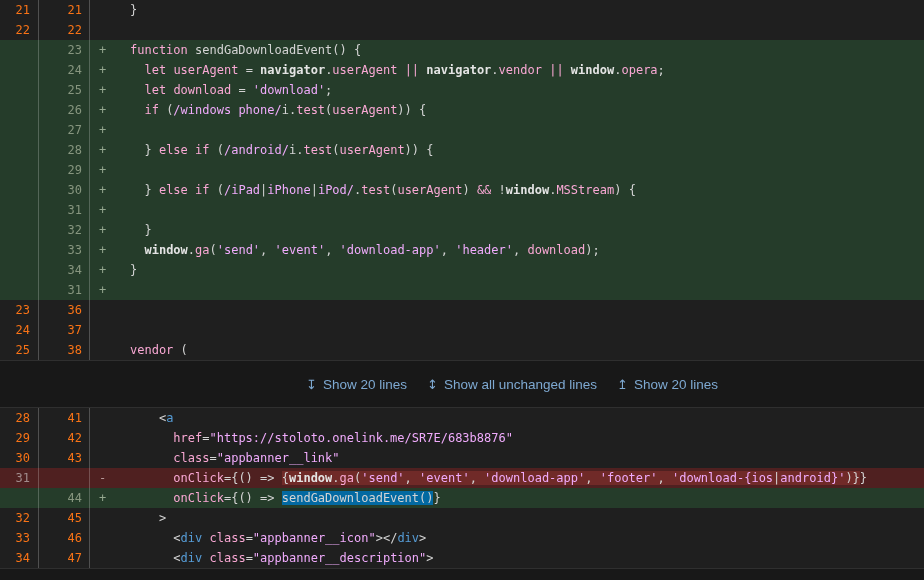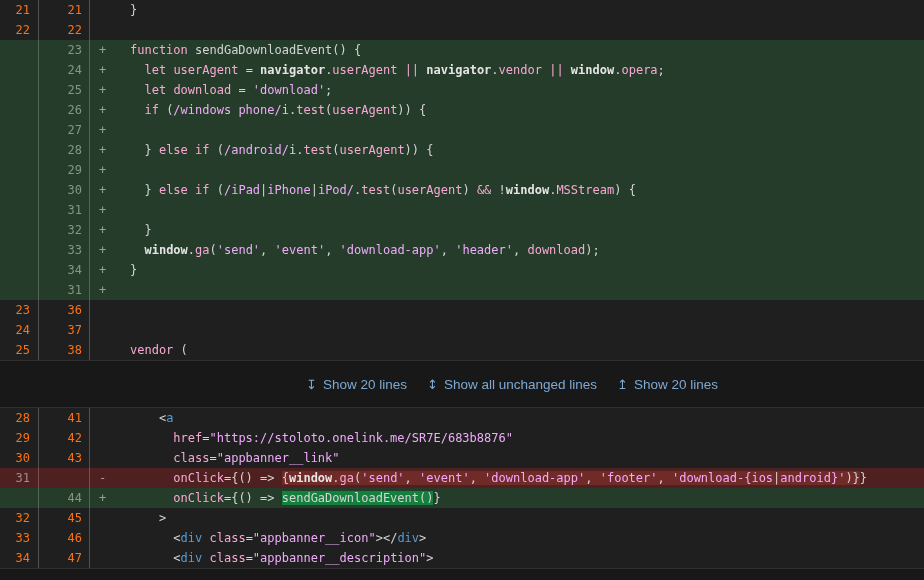--- a/index.html
+++ b/index.html
@@ -16,21 +16,21 @@
   .row.add .marker{color:#94a78f;}
   .row.del .marker{color:#b59797;}
   .code{flex:1 1 auto;white-space:pre;overflow:hidden;}
   .tk-p{color:#d4d4d4}
   .tk-k{color:#f9a8d4}
   .tk-v{color:#f9a8d4}
   .tk-s{color:#f0abfc}
   .tk-g{color:#e4e4e4;font-weight:bold}
   .tk-c{color:#7f8580}
   .tk-t{color:#569cd6}
-  .row.add .hl{background:#15803d;}
+  .row.add .hl{background:#0369a1;}
   .row.del .hl{background:#702a28;}
   .expander{box-sizing:border-box;height:48px;background:#181818;border-top:1px solid #2f2f2f;border-bottom:1px solid #2f2f2f;display:flex;align-items:center;justify-content:center;}
   .exp-inner{display:flex;align-items:center;gap:20px;transform:translateX(50px);}
   .exp-btn{background:none;border:none;padding:0;display:inline-flex;align-items:center;gap:6px;color:#7ea9d2;font-family:"Liberation Sans","DejaVu Sans",sans-serif;font-size:13.5px;cursor:pointer;}
   .exp-icon{font-family:"DejaVu Sans",sans-serif;font-size:13px;line-height:1;}
   .bottom-bar{box-sizing:border-box;height:12px;background:#181818;border-top:1px solid #2f2f2f;}
 </style>
 </head>
 <body>
 

